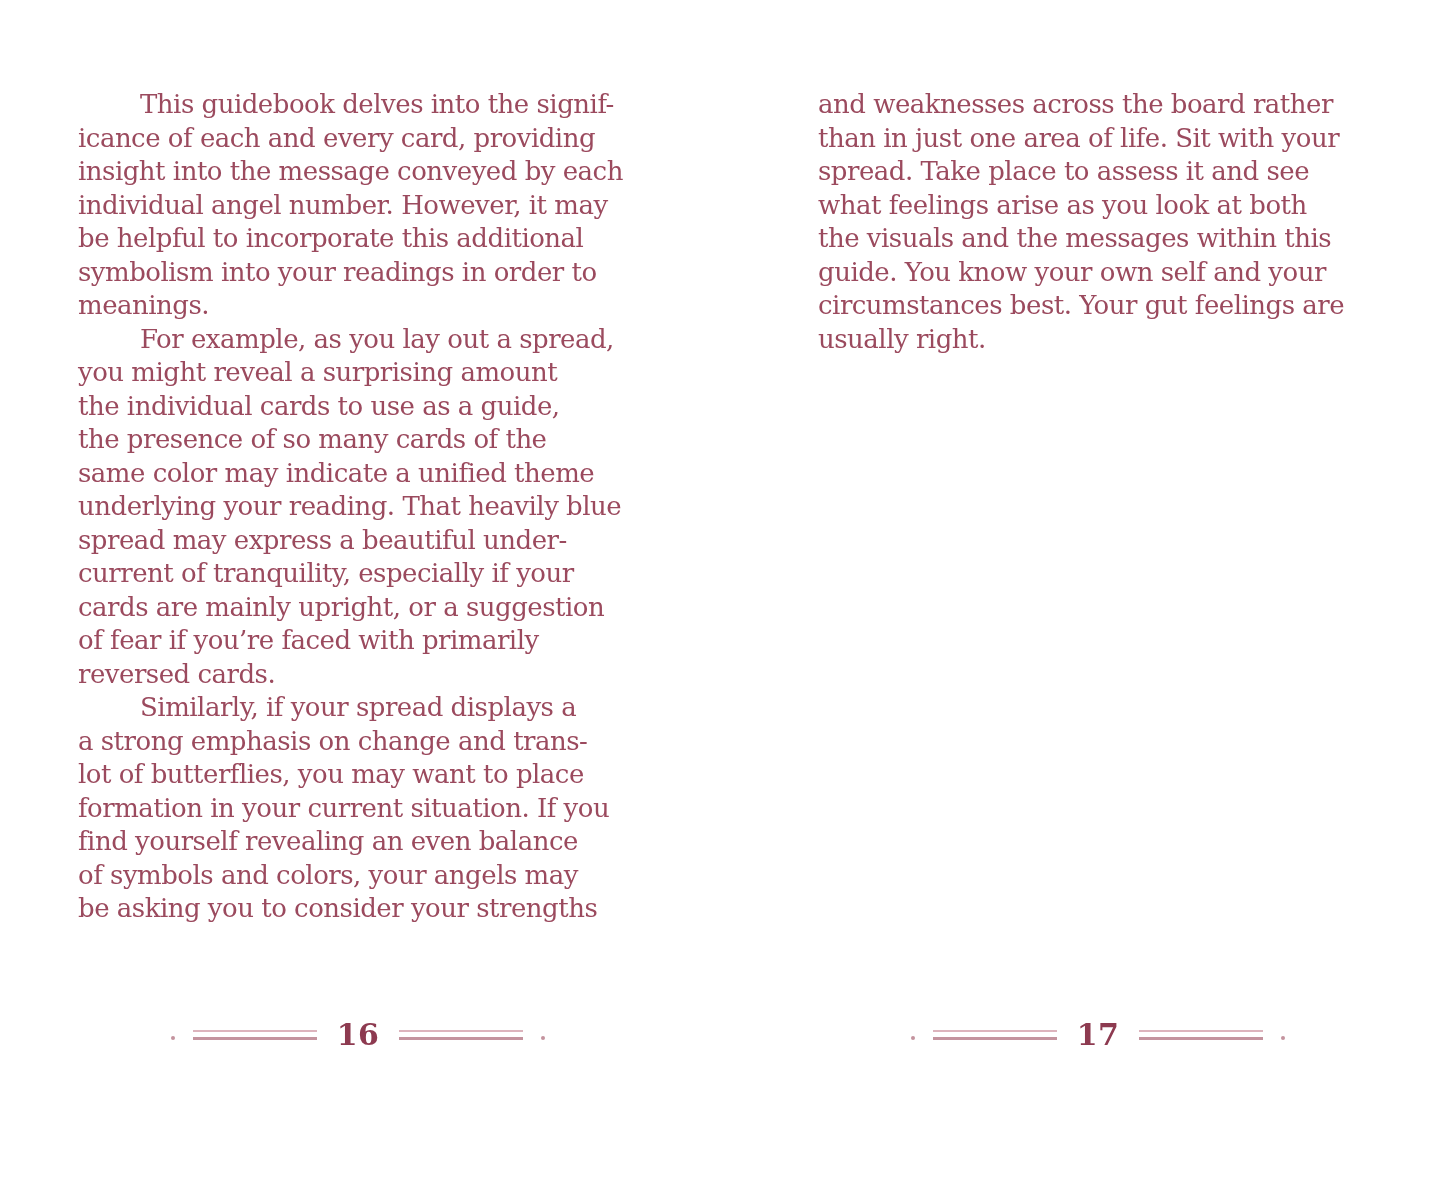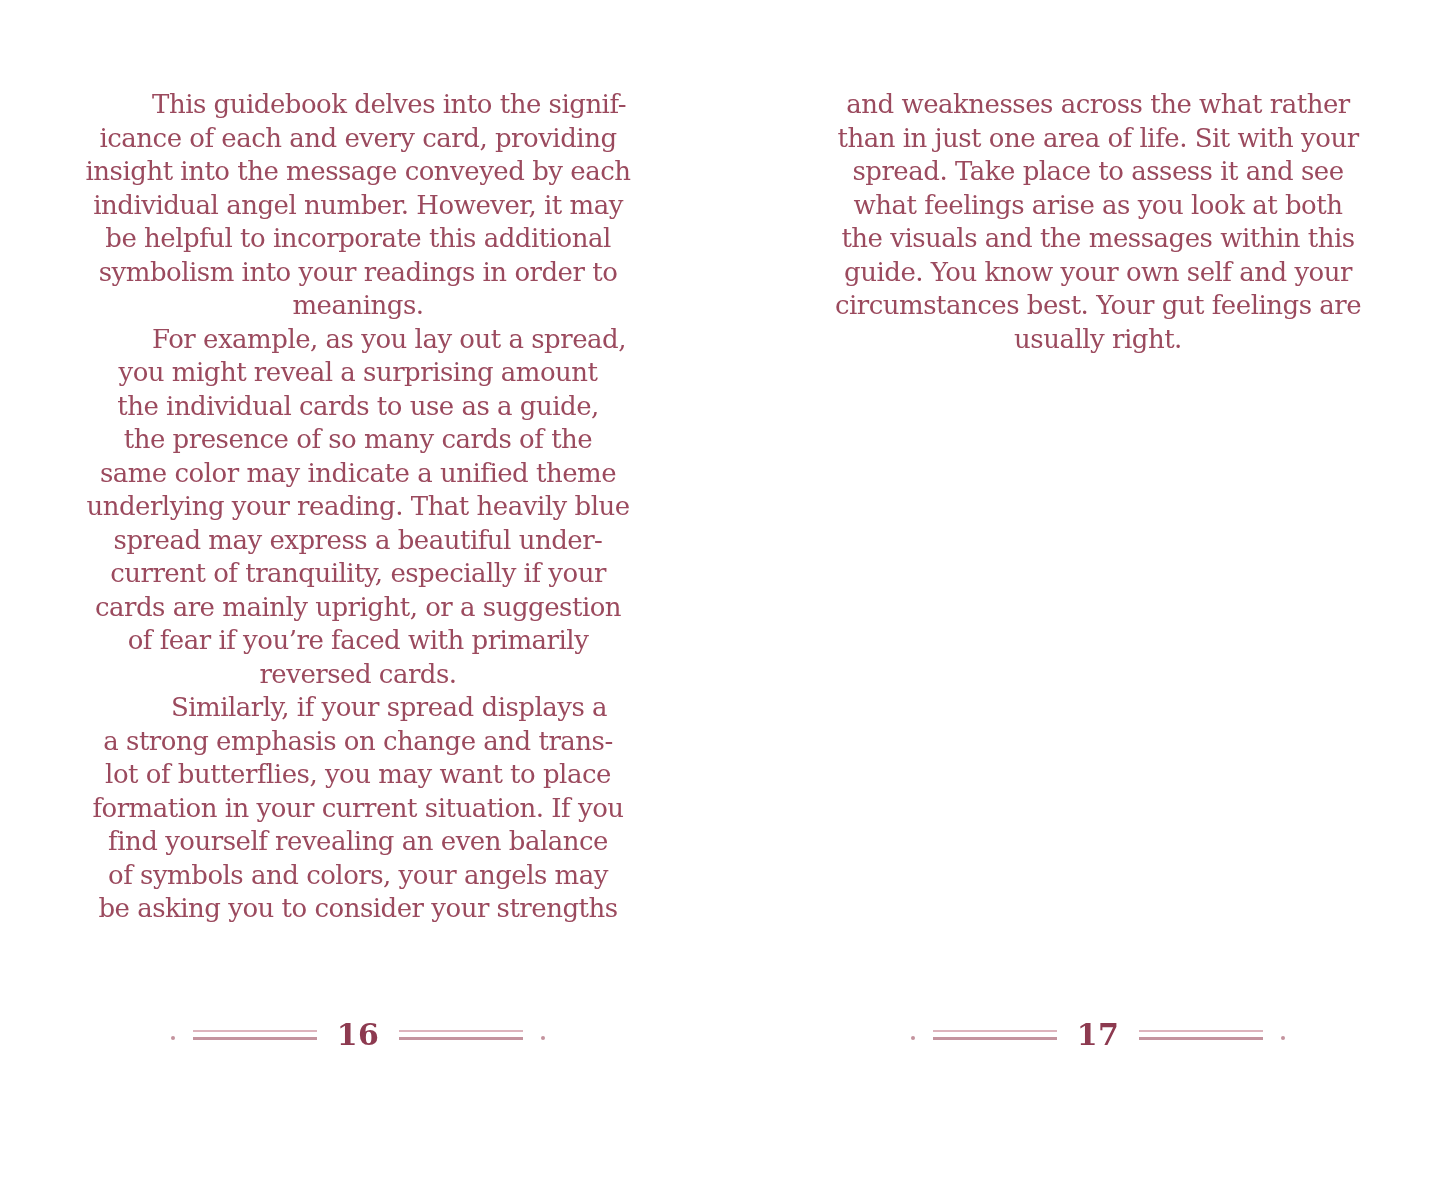--- a/index.html
+++ b/index.html
@@ -36,21 +36,20 @@
     left: 0;
     width: 560px;
     color: var(--ink);
     font-size: 26px;
     line-height: 33.5px;
     letter-spacing: -0.5px;
   }
   .line {
     white-space: nowrap;
     height: 33.5px;
-    text-align: center;
   }
   .line.indent { padding-left: 62px; }
   .page-footer {
     position: absolute;
     top: 1020px;
     left: 0;
     width: 560px;
     display: flex;
     align-items: center;
     justify-content: center;
@@ -126,21 +125,21 @@
       <span class="rule-group">
         <span class="rule-thin"></span>
         <span class="rule-thick"></span>
       </span>
       <span class="end-dot"></span>
     </footer>
   </section>
 
   <section class="page right">
     <div class="text-block">
-        <div class="line">and weaknesses across the what rather</div>
+        <div class="line">and weaknesses across the board rather</div>
         <div class="line">than in just one area of life. Sit with your</div>
         <div class="line">spread. Take place to assess it and see</div>
         <div class="line">what feelings arise as you look at both</div>
         <div class="line">the visuals and the messages within this</div>
         <div class="line">guide. You know your own self and your</div>
         <div class="line">circumstances best. Your gut feelings are</div>
         <div class="line">usually right.</div>
       </div>
     <footer class="page-footer">
       <span class="end-dot"></span>

